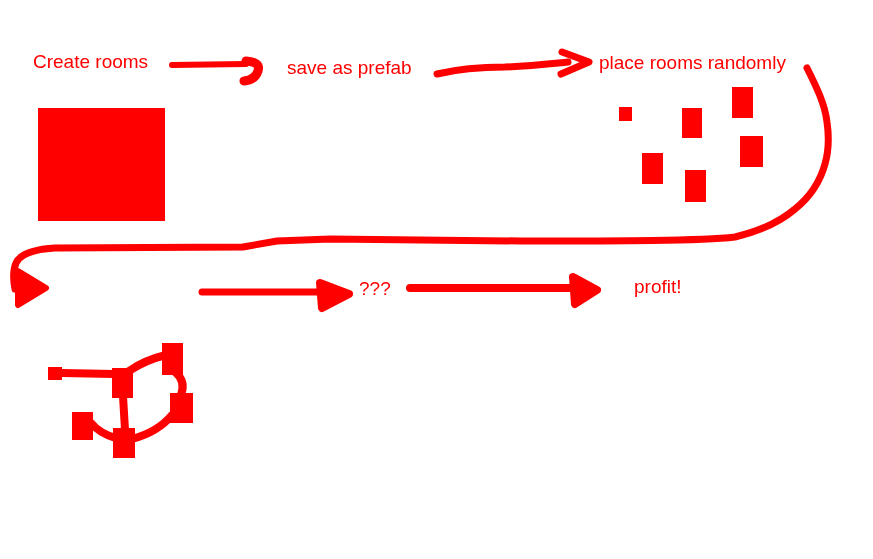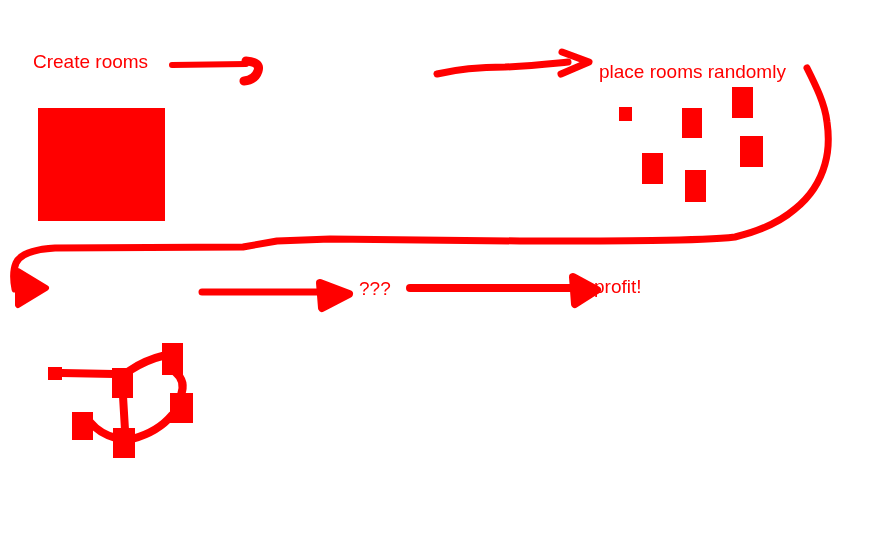--- a/index.html
+++ b/index.html
@@ -24,24 +24,24 @@
   .label {
     position: absolute;
     font-size: 19px;
     line-height: 22px;
     color: var(--ink, #ff0000);
     white-space: nowrap;
     user-select: none;
   }
   #lbl-create   { left: 33px;  top: 51px; }
   #lbl-save     { left: 287px; top: 57px; }
-  #lbl-place    { left: 599px; top: 52px; margin-top: 9px; }
+  #lbl-place    { left: 599px; top: 52px; }
   #lbl-connect  { left: 52px;  top: 282px; }
   #lbl-unknown  { left: 359px; top: 278px; }
-  #lbl-profit   { left: 594px; top: 276px; }
+  #lbl-profit   { left: 634px; top: 276px; }
 </style>
 </head>
 <body>
 
 <div class="canvas">
 
   <svg class="sketch-svg" width="873" height="559" viewBox="0 0 873 559">
 
     <g stroke="currentColor" fill="none" stroke-linecap="round" stroke-linejoin="round">
       <path d="M172 65 L246 64" stroke-width="6"></path>
@@ -88,16 +88,17 @@
         <rect x="48" y="367" width="14" height="13"></rect>
         <rect x="112" y="368" width="21" height="30"></rect>
         <rect x="162" y="343" width="21" height="32"></rect>
         <rect x="170" y="393" width="23" height="30"></rect>
         <rect x="72" y="412" width="21" height="28"></rect>
         <rect x="113" y="428" width="22" height="30"></rect>
       </g>
   </svg>
 
   <div class="label" id="lbl-create">Create rooms</div>
+  <div class="label" id="lbl-save">save as prefab</div>
   <div class="label" id="lbl-place">place rooms randomly</div>
   <div class="label" id="lbl-unknown">???</div>
   <div class="label" id="lbl-profit">profit!</div>
 </div>
 
 </body></html>

